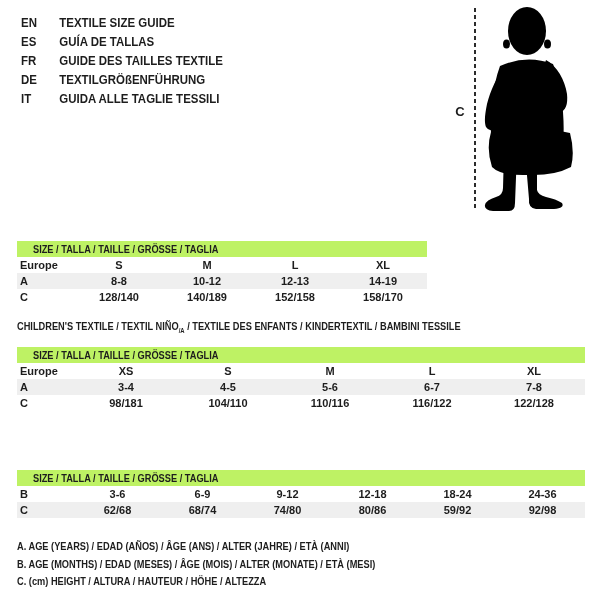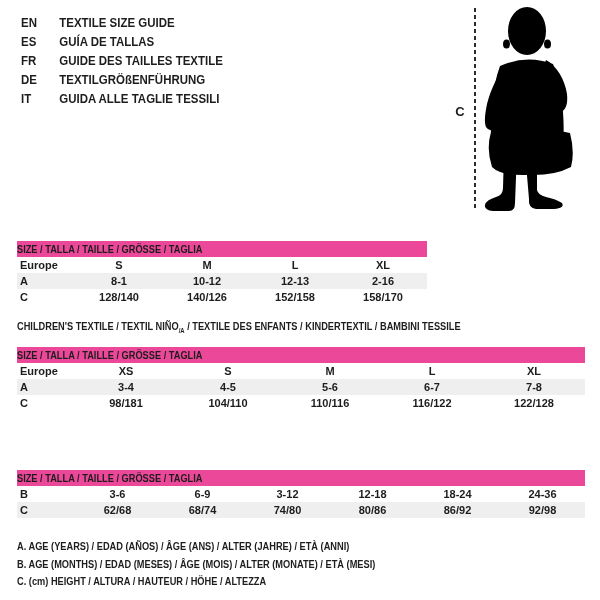--- a/index.html
+++ b/index.html
@@ -20,21 +20,21 @@
   .dash-line { position:absolute; left:34px; top:8px; width:2px; height:203px;
     background:repeating-linear-gradient(to bottom,#2b2b2b 0px,#2b2b2b 4px,transparent 4px,transparent 7px); }
   .figure-label { position:absolute; left:12px; top:104px; width:16px; text-align:center;
     font-size:13px; font-weight:bold; }
   .baby-svg { position:absolute; left:44px; top:4px; }
 
   
   .tbl-title { position:absolute; font-size:11px; font-weight:bold; line-height:18px; white-space:nowrap; }
   .size-table { position:absolute; border-collapse:collapse; table-layout:fixed; }
   .size-table th, .size-table td { font-size:11px; font-weight:bold; height:16px; line-height:16px; padding:0; overflow:hidden; }
-  .size-table thead th { background:#ec4899; text-align:left; padding-left:0; font-weight:bold; }
+  .size-table thead th { background:#bef264; text-align:left; padding-left:16px; font-weight:bold; }
   .size-table tbody td { text-align:center; }
   .size-table tbody td.rowlabel { text-align:left; padding-left:3px;margin-top:48px; }
   .size-table tbody tr:nth-child(even) td { background:#efefef; }
   col.c0 { width:58px; }
   sub.tsub { font-size:7px; }
 
   
   .footnotes { position:absolute; left:17px; top:538px; }
   .footnote { height:17.5px; line-height:17.5px; font-size:11px; font-weight:bold; white-space:nowrap;
               transform:scaleX(0.84); transform-origin:0 50%; }
@@ -99,29 +99,29 @@
     <tbody>
         <tr>
           <td class="rowlabel">Europe</td>
           <td>S</td>
           <td>M</td>
           <td>L</td>
           <td>XL</td>
         </tr>
         <tr>
           <td class="rowlabel">A</td>
-          <td>8-1</td>
+          <td>8-8</td>
           <td>10-12</td>
           <td>12-13</td>
-          <td>2-16</td>
+          <td>14-19</td>
         </tr>
         <tr>
           <td class="rowlabel">C</td>
           <td>128/140</td>
-          <td>140/126</td>
+          <td>140/189</td>
           <td>152/158</td>
           <td>158/170</td>
         </tr>
       </tbody>
   </table>
 
   <div class="tbl-title" style="left:17px; top:317px;">
     <span class="cond"><span>CHILDREN'S TEXTILE / TEXTIL NIÑO</span><sub class="tsub">/A</sub><span> / TEXTILE DES ENFANTS / KINDERTEXTIL / BAMBINI TESSILE</span></span>
   </div>
   <table class="size-table" style="left:17px; top:347px; width:568px;">
@@ -179,32 +179,32 @@
     <thead>
       <tr>
         <th colspan="7"><span class="cond">SIZE / TALLA / TAILLE / GRÖSSE / TAGLIA</span></th>
       </tr>
     </thead>
     <tbody>
         <tr>
           <td class="rowlabel">B</td>
           <td>3-6</td>
           <td>6-9</td>
-          <td>3-12</td>
+          <td>9-12</td>
           <td>12-18</td>
           <td>18-24</td>
           <td>24-36</td>
         </tr>
         <tr>
           <td class="rowlabel">C</td>
           <td>62/68</td>
           <td>68/74</td>
           <td>74/80</td>
           <td>80/86</td>
-          <td>86/92</td>
+          <td>59/92</td>
           <td>92/98</td>
         </tr>
       </tbody>
   </table>
 
   <div class="footnotes">
     <div class="footnote">A. AGE (YEARS) / EDAD (AÑOS) / ÂGE (ANS) / ALTER (JAHRE) / ETÀ (ANNI)</div>
     <div class="footnote">B. AGE (MONTHS) / EDAD (MESES) / ÂGE (MOIS) / ALTER (MONATE) / ETÀ (MESI)</div>
     <div class="footnote">C. (cm) HEIGHT / ALTURA / HAUTEUR / HÖHE / ALTEZZA</div>
   </div>

